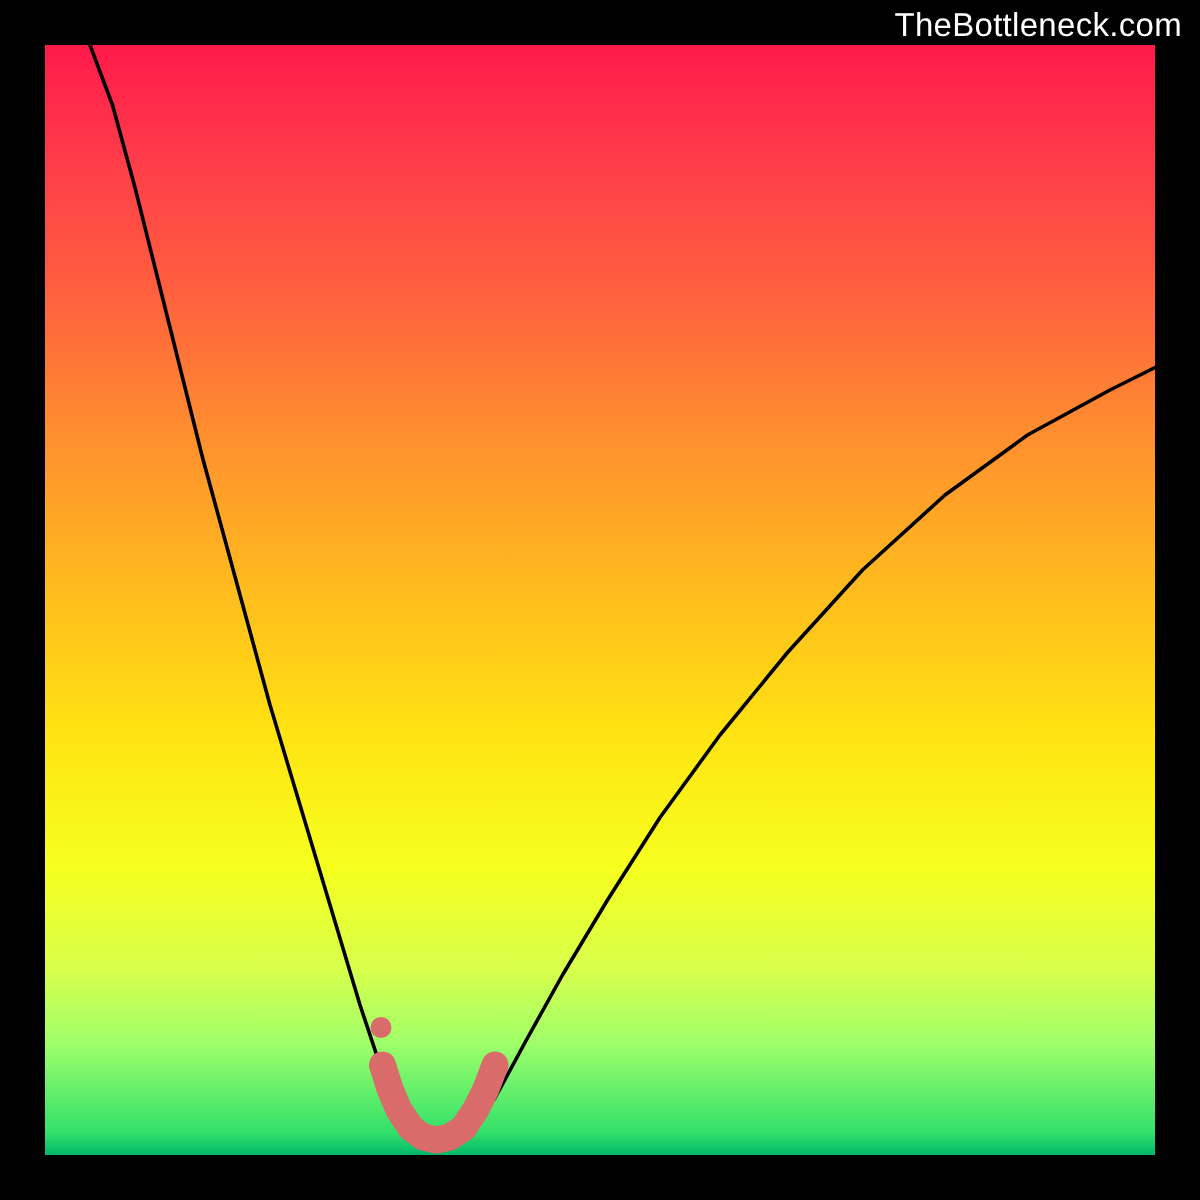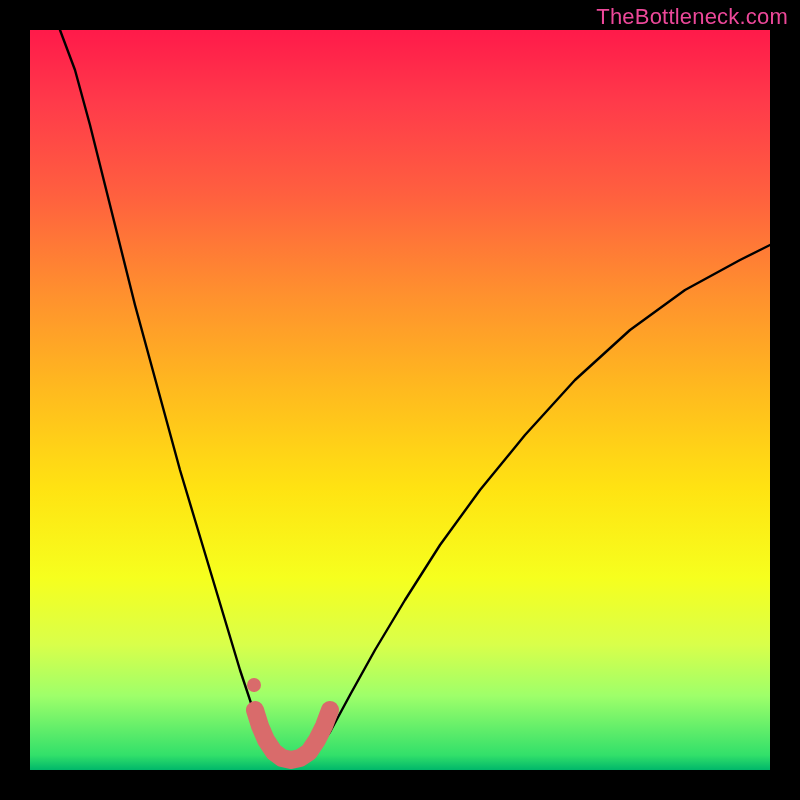--- a/index.html
+++ b/index.html
@@ -37,21 +37,21 @@
       #d9ff4a 83%,
       #9eff6a 90%,
       #32e06a 98%,
       #00b76a 100%
     );
   }
   .watermark {
     position: absolute;
     top: 4px;
     right: 12px;
-    color: #ec4899;
+    color: #ffffff;
     font-size: 22px;
     font-weight: 500;
     letter-spacing: 0.2px;
     user-select: none;
   }
   svg {
     position: absolute;
     top: 0;
     left: 0;
   }

